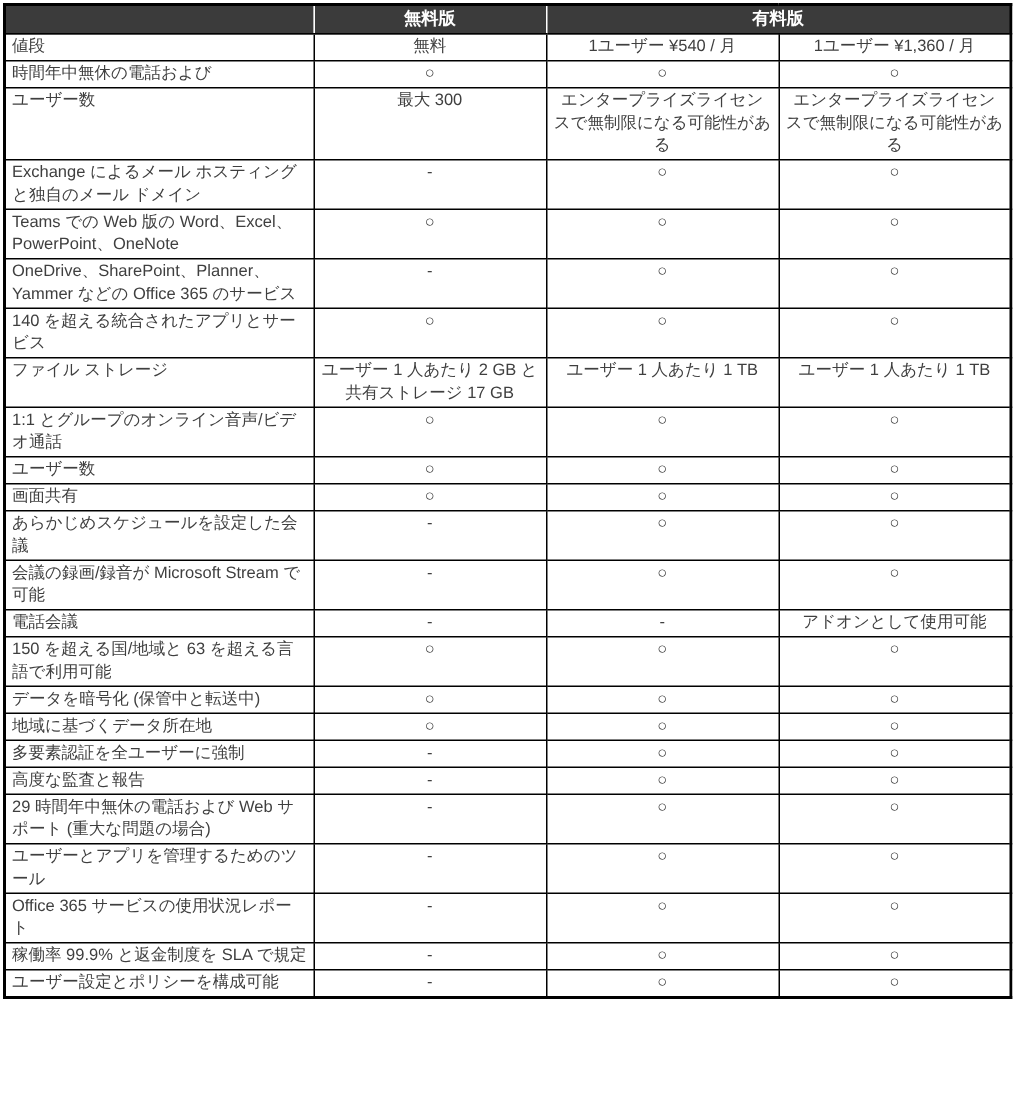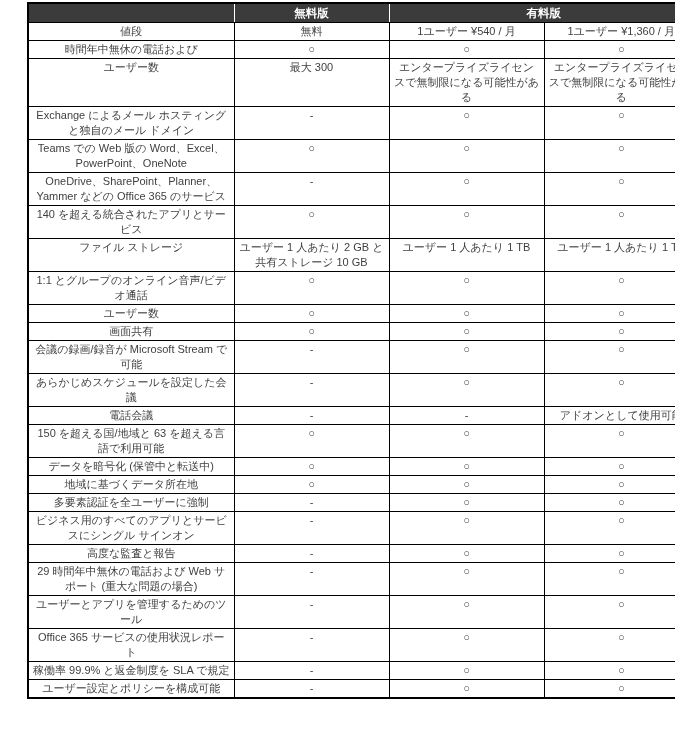--- a/index.html
+++ b/index.html
@@ -14,21 +14,20 @@
     margin: 0;
     padding: 0;
     background: var(--page-bg);
     font-family: "Liberation Sans", "DejaVu Sans", sans-serif;
   }
   .page {
     width: 543px;
     height: 735px;
     background: var(--page-bg);
     padding: 2px;
-    margin-left: 25px;
   }
   table.compare {
     border-collapse: collapse;
     table-layout: fixed;
     width: 671px;
     border: 2px solid var(--border-color);
   }
   table.compare col.c-label { width: 206px; }
   table.compare col.c-val   { width: 155px; }
   thead th {
@@ -46,21 +45,21 @@
   }
   tbody td {
     border: 1px solid var(--border-color);
     color: var(--body-text);
     font-size: 11px;
     line-height: 15px;
     padding: 1px 4px;
     vertical-align: top;
     overflow: hidden;
   }
-  tbody td.label-cell { text-align: center; }
+  tbody td.label-cell { text-align: left; }
   tbody td.value-cell { text-align: center; }
 </style>
 </head>
 <body>
 
 <div class="page">
   <table class="compare">
     <colgroup>
       <col class="c-label">
       <col class="c-val">
@@ -112,21 +111,21 @@
           <td class="value-cell">○</td>
         </tr>
         <tr>
           <td class="label-cell">140 を超える統合されたアプリとサービス</td>
           <td class="value-cell">○</td>
           <td class="value-cell">○</td>
           <td class="value-cell">○</td>
         </tr>
         <tr>
           <td class="label-cell">ファイル ストレージ</td>
-          <td class="value-cell">ユーザー 1 人あたり 2 GB と共有ストレージ 10 GB</td>
+          <td class="value-cell">ユーザー 1 人あたり 2 GB と共有ストレージ 17 GB</td>
           <td class="value-cell">ユーザー 1 人あたり 1 TB</td>
           <td class="value-cell">ユーザー 1 人あたり 1 TB</td>
         </tr>
         <tr>
           <td class="label-cell">1:1 とグループのオンライン音声/ビデオ通話</td>
           <td class="value-cell">○</td>
           <td class="value-cell">○</td>
           <td class="value-cell">○</td>
         </tr>
         <tr>
@@ -135,32 +134,32 @@
           <td class="value-cell">○</td>
           <td class="value-cell">○</td>
         </tr>
         <tr>
           <td class="label-cell">画面共有</td>
           <td class="value-cell">○</td>
           <td class="value-cell">○</td>
           <td class="value-cell">○</td>
         </tr>
         <tr>
+          <td class="label-cell">あらかじめスケジュールを設定した会議</td>
+          <td class="value-cell">-</td>
+          <td class="value-cell">○</td>
+          <td class="value-cell">○</td>
+        </tr>
+        <tr>
           <td class="label-cell">会議の録画/録音が Microsoft Stream で可能</td>
           <td class="value-cell">-</td>
           <td class="value-cell">○</td>
           <td class="value-cell">○</td>
         </tr>
         <tr>
-          <td class="label-cell">あらかじめスケジュールを設定した会議</td>
-          <td class="value-cell">-</td>
-          <td class="value-cell">○</td>
-          <td class="value-cell">○</td>
-        </tr>
-        <tr>
           <td class="label-cell">電話会議</td>
           <td class="value-cell">-</td>
           <td class="value-cell">-</td>
           <td class="value-cell">アドオンとして使用可能</td>
         </tr>
         <tr>
           <td class="label-cell">150 を超える国/地域と 63 を超える言語で利用可能</td>
           <td class="value-cell">○</td>
           <td class="value-cell">○</td>
           <td class="value-cell">○</td>
@@ -172,26 +171,20 @@
           <td class="value-cell">○</td>
         </tr>
         <tr>
           <td class="label-cell">地域に基づくデータ所在地</td>
           <td class="value-cell">○</td>
           <td class="value-cell">○</td>
           <td class="value-cell">○</td>
         </tr>
         <tr>
           <td class="label-cell">多要素認証を全ユーザーに強制</td>
-          <td class="value-cell">-</td>
-          <td class="value-cell">○</td>
-          <td class="value-cell">○</td>
-        </tr>
-        <tr>
-          <td class="label-cell">ビジネス用のすべてのアプリとサービスにシングル サインオン</td>
           <td class="value-cell">-</td>
           <td class="value-cell">○</td>
           <td class="value-cell">○</td>
         </tr>
         <tr>
           <td class="label-cell">高度な監査と報告</td>
           <td class="value-cell">-</td>
           <td class="value-cell">○</td>
           <td class="value-cell">○</td>
         </tr>

